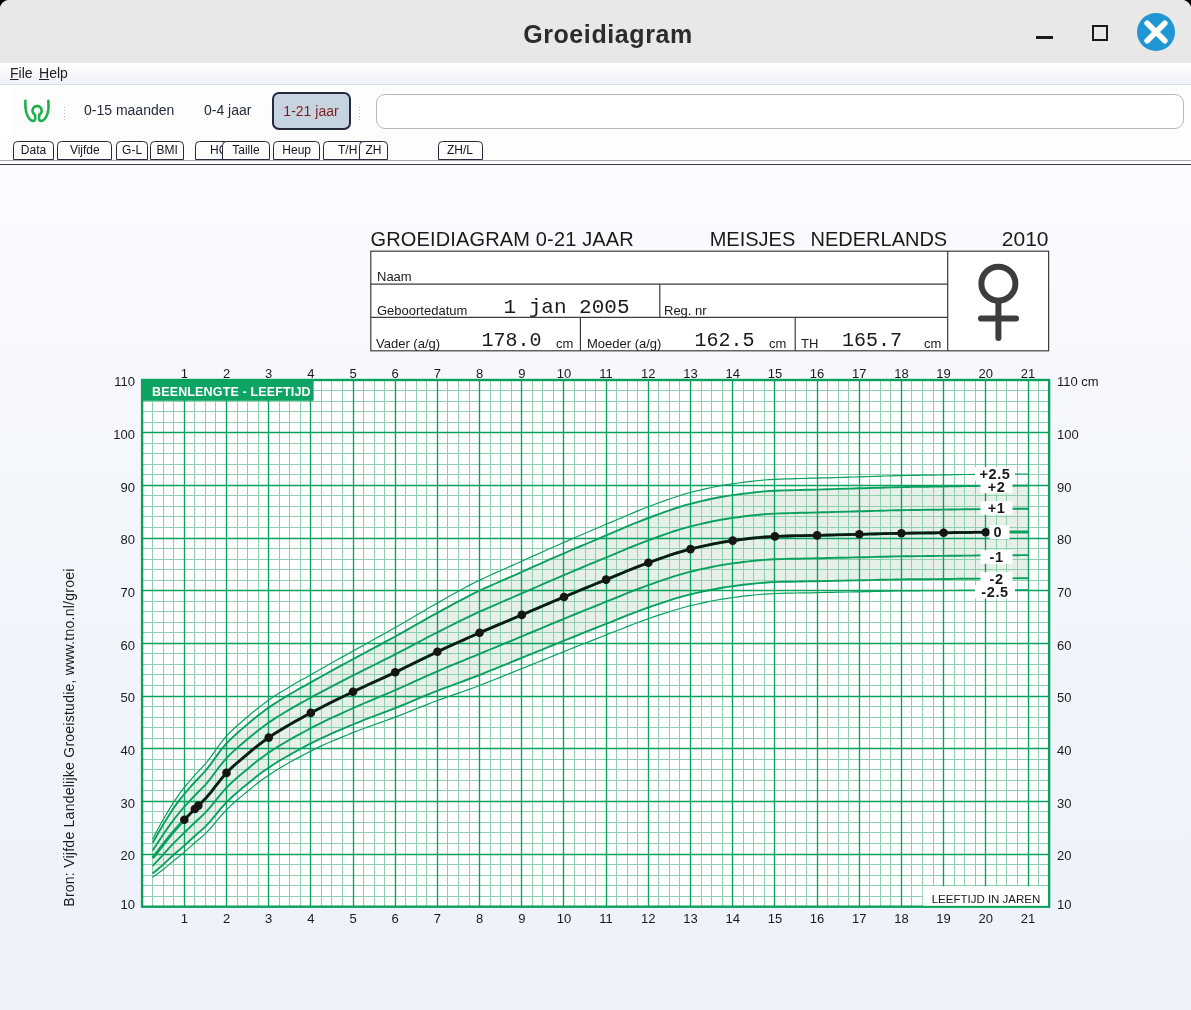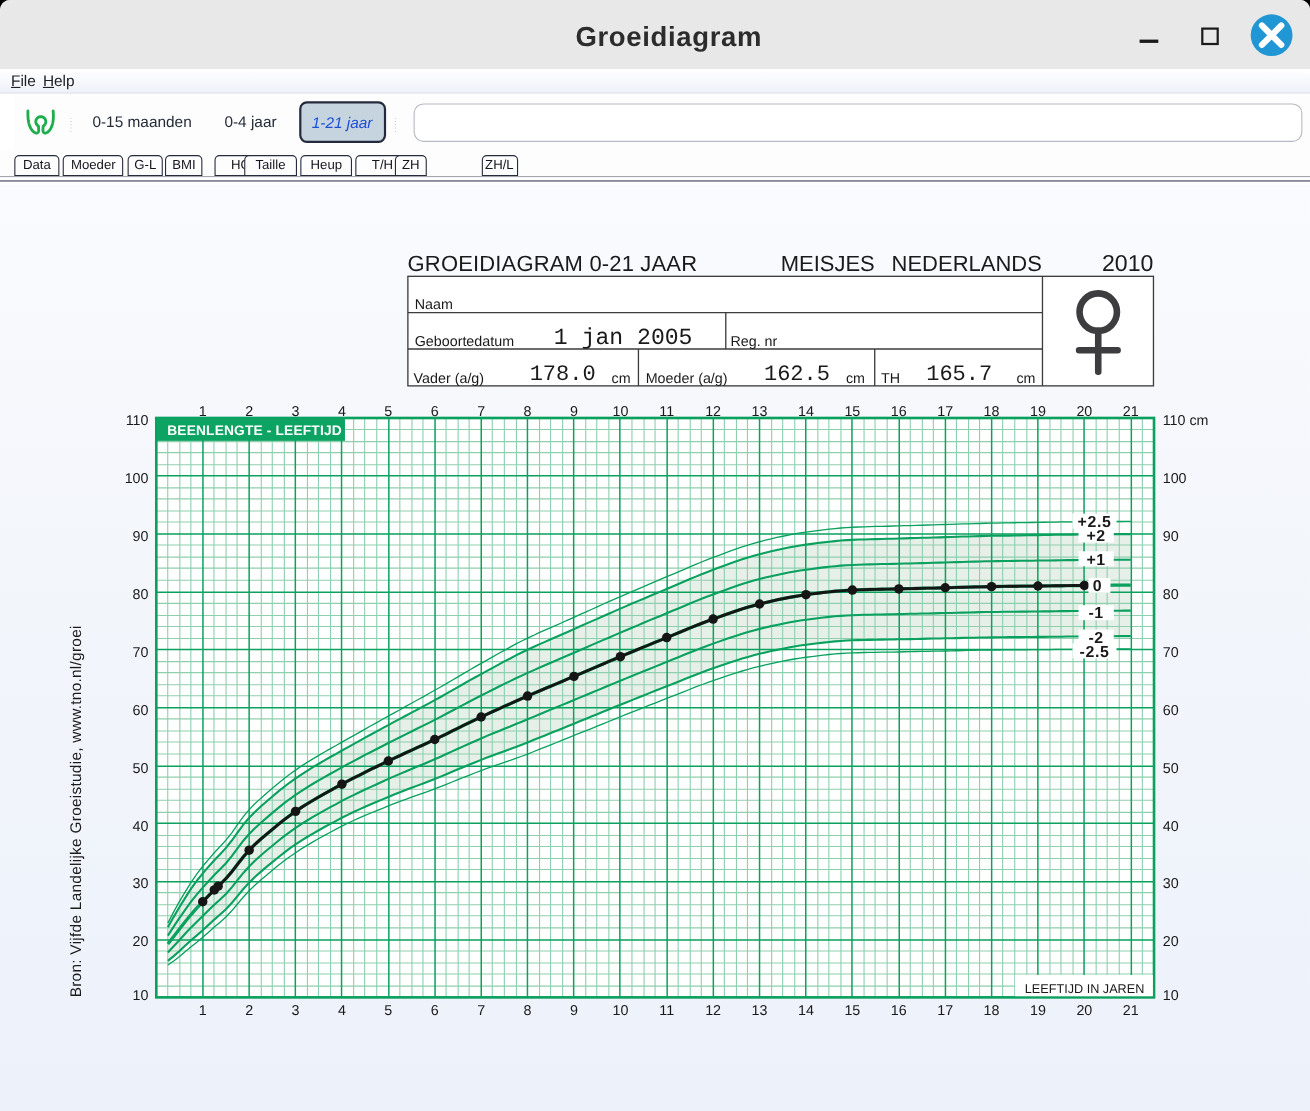--- a/index.html
+++ b/index.html
@@ -14,22 +14,22 @@
 #btnclose { position:absolute; left:1137px; top:13px; width:38px; height:38px; border-radius:50%; background:#2196d5; }
 #menubar { position:absolute; left:0; top:63px; width:100%; height:22px;
   background:linear-gradient(#fff,#eef1f8); border-bottom:1px solid #d9dce3;
   font-size:14px; color:#20202a;text-align:center; }
 #menubar span.mi { position:absolute; top:2px; }
 #ver { position:absolute; right:11px; top:3px; color:#8f8f8f; font-size:13.5px;margin-top:48px; }
 #toolbar { position:absolute; left:0; top:86px; width:100%; height:50px; background:#fdfdfe;margin-left:13px; }
 .tblbl { position:absolute; top:16px; font-size:14px; color:#242c38; }
 #btn121 { position:absolute; left:258.5px; top:5.7px; width:79px; height:38.5px;
   border:2px solid #242a3c; border-radius:7px;
-  background:#c6d4e0; font-size:14px; color:#1d4ed8;
-  text-align:center; line-height:34px;font-style:italic; }
+  background:#c6d4e0; font-size:14px; color:#7f1d1d;
+  text-align:center; line-height:34px; }
 #entry { position:absolute; left:362.5px; top:8.3px; width:808px; height:35px;
   border:1px solid #b5bac2; border-radius:9px; background:#fff; }
 .vsep { position:absolute; top:21px; width:1px; height:13px;
   background-image:linear-gradient(#bbb 1px,transparent 1px); background-size:1px 3px; }
 #tabbar { position:absolute; left:0; top:136px; width:100%; height:32px; background:#fdfdfe; }
 .tab { position:absolute; top:5.3px; height:19.2px; border:1.1px solid #262c3c;
   border-radius:4.5px 4.5px 0 0; background:#fdfdfe;
   font-size:12px; color:#15151f; text-align:center; line-height:17.5px; }
 .tab.sel { background:#fdba74;margin-top:42px; }
 #tabline1 { position:absolute; left:0; top:159.9px; width:100%; height:1px; background:#a3a6b0; }
@@ -58,30 +58,30 @@
     </svg>
     <span class="tblbl" style="left:71px">0-15 maanden</span>
     <span class="tblbl" style="left:191px">0-4 jaar</span>
     <div id="btn121">1-21 jaar</div>
     <div id="entry"></div>
     <div class="vsep" style="left:51px"></div>
     <div class="vsep" style="left:346px"></div>
   </div>
   <div id="tabbar">
     <div class="tab" style="left:12.6px;width:41.8px">Data</div>
-    <div class="tab" style="left:57.2px;width:55.2px">Moeder</div>
+    <div class="tab" style="left:57.2px;width:55.2px">Vijfde</div>
     <div class="tab" style="left:115.9px;width:32.4px">G-L</div>
     <div class="tab" style="left:150.2px;width:34.2px">BMI</div>
     <div class="tab" style="left:195px;width:48px">HO</div>
     <div class="tab" style="left:221.7px;width:48.4px">Taille</div>
     <div class="tab" style="left:272.9px;width:47.5px">Heup</div>
     <div class="tab" style="left:323.2px;width:49px">T/H</div>
     <div class="tab" style="left:358.6px;width:29.8px">ZH</div>
     <div class="tab sel" style="left:390.0px;width:45.4px">Been</div>
-    <div class="tab" style="left:437.5px;width:33px">ZH/L</div>
+    <div class="tab" style="left:437.5px;width:45px">ZH/L</div>
   </div>
   <div id="tabline1"></div>
   <div id="tabline2"></div>
   <div id="content"></div>
   <svg width="1191" height="770" viewBox="0 222 1191 770" style="position:absolute;left:0;top:222;font-family:'Liberation Sans',sans-serif;fill:#1a1a1a">
 <rect x="142.1" y="380" width="907.0" height="526.7" fill="#fff"></rect>
 <path d="M152.6 843.0 L157.9 833.5 L163.2 824.5 L168.5 816.0 L173.7 807.9 L179.0 800.6 L184.3 794.0 L189.6 787.8 L194.8 782.0 L200.1 776.5 L205.4 770.8 L210.7 764.1 L215.9 756.9 L221.2 749.7 L226.5 743.4 L231.7 738.1 L237.0 733.2 L242.3 728.6 L247.6 724.1 L252.8 719.7 L258.1 715.5 L263.4 711.4 L268.7 707.6 L273.9 704.1 L279.2 700.7 L284.5 697.4 L289.8 694.3 L295.0 691.2 L300.3 688.2 L305.6 685.3 L310.8 682.3 L316.1 679.4 L321.4 676.5 L326.7 673.5 L331.9 670.6 L337.2 667.7 L342.5 664.9 L347.8 662.0 L353.0 659.2 L358.3 656.3 L363.6 653.5 L368.8 650.7 L374.1 647.9 L379.4 645.1 L384.7 642.2 L389.9 639.4 L395.2 636.5 L400.5 633.6 L405.8 630.6 L411.0 627.6 L416.3 624.6 L421.6 621.6 L426.9 618.6 L432.1 615.7 L437.4 612.8 L442.7 609.9 L447.9 607.1 L453.2 604.2 L458.5 601.3 L463.8 598.6 L469.0 595.8 L474.3 593.2 L479.6 590.7 L484.9 588.2 L490.1 585.8 L495.4 583.5 L500.7 581.2 L506.0 578.9 L511.2 576.6 L516.5 574.3 L521.8 571.9 L527.0 569.6 L532.3 567.2 L537.6 564.9 L542.9 562.6 L548.1 560.2 L553.4 557.9 L558.7 555.6 L564.0 553.3 L569.2 551.0 L574.5 548.7 L579.8 546.5 L585.1 544.3 L590.3 542.0 L595.6 539.8 L600.9 537.6 L606.1 535.4 L611.4 533.2 L616.7 530.9 L622.0 528.7 L627.2 526.4 L632.5 524.2 L637.8 522.1 L643.1 520.0 L648.3 518.0 L653.6 516.0 L658.9 514.1 L664.2 512.1 L669.4 510.3 L674.7 508.5 L680.0 506.8 L685.2 505.2 L690.5 503.8 L695.8 502.5 L701.1 501.2 L706.3 500.0 L711.6 498.8 L716.9 497.8 L722.2 496.8 L727.4 495.9 L732.7 495.1 L738.0 494.4 L743.3 493.7 L748.5 493.1 L753.8 492.5 L759.1 491.9 L764.3 491.4 L769.6 491.0 L774.9 490.8 L780.2 490.5 L785.4 490.4 L790.7 490.2 L796.0 490.1 L801.3 490.0 L806.5 489.8 L811.8 489.7 L817.1 489.6 L822.3 489.4 L827.6 489.2 L832.9 489.1 L838.2 488.9 L843.4 488.8 L848.7 488.6 L854.0 488.5 L859.3 488.3 L864.5 488.2 L869.8 488.0 L875.1 487.8 L880.4 487.7 L885.6 487.5 L890.9 487.4 L896.2 487.2 L901.4 487.1 L906.7 487.0 L912.0 486.9 L917.3 486.9 L922.5 486.8 L927.8 486.7 L933.1 486.6 L938.4 486.5 L943.6 486.5 L948.9 486.4 L954.2 486.3 L959.5 486.2 L964.7 486.1 L970.0 486.1 L975.3 486.0 L980.5 485.9 L985.8 485.9 L991.1 485.8 L996.4 485.8 L1001.6 485.7 L1006.9 485.7 L1012.2 485.7 L1017.5 485.6 L1022.7 485.6 L1028.0 485.6 L1028.0 578.3 L1022.7 578.3 L1017.5 578.3 L1012.2 578.4 L1006.9 578.4 L1001.6 578.4 L996.4 578.5 L991.1 578.5 L985.8 578.6 L980.5 578.6 L975.3 578.7 L970.0 578.7 L964.7 578.8 L959.5 578.8 L954.2 578.9 L948.9 579.0 L943.6 579.0 L938.4 579.1 L933.1 579.1 L927.8 579.2 L922.5 579.2 L917.3 579.2 L912.0 579.3 L906.7 579.3 L901.4 579.4 L896.2 579.5 L890.9 579.6 L885.6 579.7 L880.4 579.8 L875.1 579.9 L869.8 580.1 L864.5 580.2 L859.3 580.3 L854.0 580.4 L848.7 580.5 L843.4 580.6 L838.2 580.8 L832.9 580.9 L827.6 581.0 L822.3 581.1 L817.1 581.2 L811.8 581.3 L806.5 581.4 L801.3 581.5 L796.0 581.6 L790.7 581.7 L785.4 581.8 L780.2 581.9 L774.9 582.1 L769.6 582.3 L764.3 582.7 L759.1 583.1 L753.8 583.6 L748.5 584.2 L743.3 584.8 L738.0 585.5 L732.7 586.2 L727.4 586.9 L722.2 587.7 L716.9 588.7 L711.6 589.7 L706.3 590.8 L701.1 591.9 L695.8 593.1 L690.5 594.4 L685.2 595.7 L680.0 597.2 L674.7 598.7 L669.4 600.4 L664.2 602.1 L658.9 603.9 L653.6 605.7 L648.3 607.5 L643.1 609.4 L637.8 611.4 L632.5 613.4 L627.2 615.4 L622.0 617.5 L616.7 619.7 L611.4 621.8 L606.1 623.9 L600.9 625.9 L595.6 628.0 L590.3 630.1 L585.1 632.2 L579.8 634.3 L574.5 636.5 L569.2 638.6 L564.0 640.7 L558.7 642.8 L553.4 645.0 L548.1 647.1 L542.9 649.3 L537.6 651.4 L532.3 653.6 L527.0 655.7 L521.8 657.9 L516.5 660.0 L511.2 662.2 L506.0 664.3 L500.7 666.4 L495.4 668.6 L490.1 670.7 L484.9 672.8 L479.6 675.0 L474.3 677.0 L469.0 679.0 L463.8 681.0 L458.5 682.9 L453.2 684.8 L447.9 686.8 L442.7 688.7 L437.4 690.8 L432.1 692.9 L426.9 695.0 L421.6 697.2 L416.3 699.4 L411.0 701.6 L405.8 703.8 L400.5 706.0 L395.2 708.1 L389.9 710.2 L384.7 712.2 L379.4 714.2 L374.1 716.2 L368.8 718.2 L363.6 720.2 L358.3 722.3 L353.0 724.5 L347.8 726.7 L342.5 728.9 L337.2 731.1 L331.9 733.4 L326.7 735.8 L321.4 738.2 L316.1 740.8 L310.8 743.4 L305.6 746.2 L300.3 749.0 L295.0 751.8 L289.8 754.8 L284.5 757.8 L279.2 760.9 L273.9 764.2 L268.7 767.7 L263.4 771.3 L258.1 775.3 L252.8 779.5 L247.6 783.8 L242.3 788.1 L237.0 792.6 L231.7 797.3 L226.5 802.4 L221.2 808.2 L215.9 814.6 L210.7 820.9 L205.4 826.6 L200.1 831.4 L194.8 836.0 L189.6 840.8 L184.3 845.6 L179.0 850.3 L173.7 854.8 L168.5 859.6 L163.2 864.6 L157.9 869.2 L152.6 873.5 Z" fill="#e7efe9"></path>
 <path d="M152.5 380 V906.7M163.5 380 V906.7M173.5 380 V906.7M194.5 380 V906.7M205.5 380 V906.7M215.5 380 V906.7M237.5 380 V906.7M247.5 380 V906.7M258.5 380 V906.7M279.5 380 V906.7M289.5 380 V906.7M300.5 380 V906.7M321.5 380 V906.7M331.5 380 V906.7M342.5 380 V906.7M363.5 380 V906.7M374.5 380 V906.7M384.5 380 V906.7M405.5 380 V906.7M416.5 380 V906.7M426.5 380 V906.7M447.5 380 V906.7M458.5 380 V906.7M469.5 380 V906.7M490.5 380 V906.7M500.5 380 V906.7M511.5 380 V906.7M532.5 380 V906.7M542.5 380 V906.7M553.5 380 V906.7M574.5 380 V906.7M585.5 380 V906.7M595.5 380 V906.7M616.5 380 V906.7M627.5 380 V906.7M637.5 380 V906.7M658.5 380 V906.7M669.5 380 V906.7M679.5 380 V906.7M701.5 380 V906.7M711.5 380 V906.7M722.5 380 V906.7M743.5 380 V906.7M753.5 380 V906.7M764.5 380 V906.7M785.5 380 V906.7M795.5 380 V906.7M806.5 380 V906.7M827.5 380 V906.7M838.5 380 V906.7M848.5 380 V906.7M869.5 380 V906.7M880.5 380 V906.7M890.5 380 V906.7M911.5 380 V906.7M922.5 380 V906.7M933.5 380 V906.7M954.5 380 V906.7M964.5 380 V906.7M975.5 380 V906.7M996.5 380 V906.7M1006.5 380 V906.7M1017.5 380 V906.7M1038.5 380 V906.7M142.1 896.5 H1049.1M142.1 885.5 H1049.1M142.1 875.5 H1049.1M142.1 864.5 H1049.1M142.1 843.5 H1049.1M142.1 832.5 H1049.1M142.1 822.5 H1049.1M142.1 811.5 H1049.1M142.1 790.5 H1049.1M142.1 780.5 H1049.1M142.1 769.5 H1049.1M142.1 759.5 H1049.1M142.1 738.5 H1049.1M142.1 727.5 H1049.1M142.1 717.5 H1049.1M142.1 706.5 H1049.1M142.1 685.5 H1049.1M142.1 674.5 H1049.1M142.1 664.5 H1049.1M142.1 653.5 H1049.1M142.1 632.5 H1049.1M142.1 622.5 H1049.1M142.1 611.5 H1049.1M142.1 601.5 H1049.1M142.1 580.5 H1049.1M142.1 569.5 H1049.1M142.1 559.5 H1049.1M142.1 548.5 H1049.1M142.1 527.5 H1049.1M142.1 516.5 H1049.1M142.1 506.5 H1049.1M142.1 495.5 H1049.1M142.1 474.5 H1049.1M142.1 464.5 H1049.1M142.1 453.5 H1049.1M142.1 443.5 H1049.1M142.1 422.5 H1049.1M142.1 411.5 H1049.1M142.1 401.5 H1049.1M142.1 390.5 H1049.1" stroke="#8ecfae" stroke-width="1" fill="none"></path>
 <path d="M184.5 380 V906.7M226.5 380 V906.7M268.5 380 V906.7M310.5 380 V906.7M353.5 380 V906.7M395.5 380 V906.7M437.5 380 V906.7M479.5 380 V906.7M521.5 380 V906.7M563.5 380 V906.7M606.5 380 V906.7M648.5 380 V906.7M690.5 380 V906.7M732.5 380 V906.7M774.5 380 V906.7M817.5 380 V906.7M859.5 380 V906.7M901.5 380 V906.7M943.5 380 V906.7M985.5 380 V906.7M1028.5 380 V906.7M142.1 854.5 H1049.1M142.1 801.5 H1049.1M142.1 748.5 H1049.1M142.1 696.5 H1049.1M142.1 643.5 H1049.1M142.1 590.5 H1049.1M142.1 538.5 H1049.1M142.1 485.5 H1049.1M142.1 432.5 H1049.1" stroke="#0aa05e" stroke-width="1.35" fill="none"></path>
 <rect x="142.1" y="380" width="907.0" height="526.7" fill="none" stroke="#0aa05e" stroke-width="2.4"></rect>

